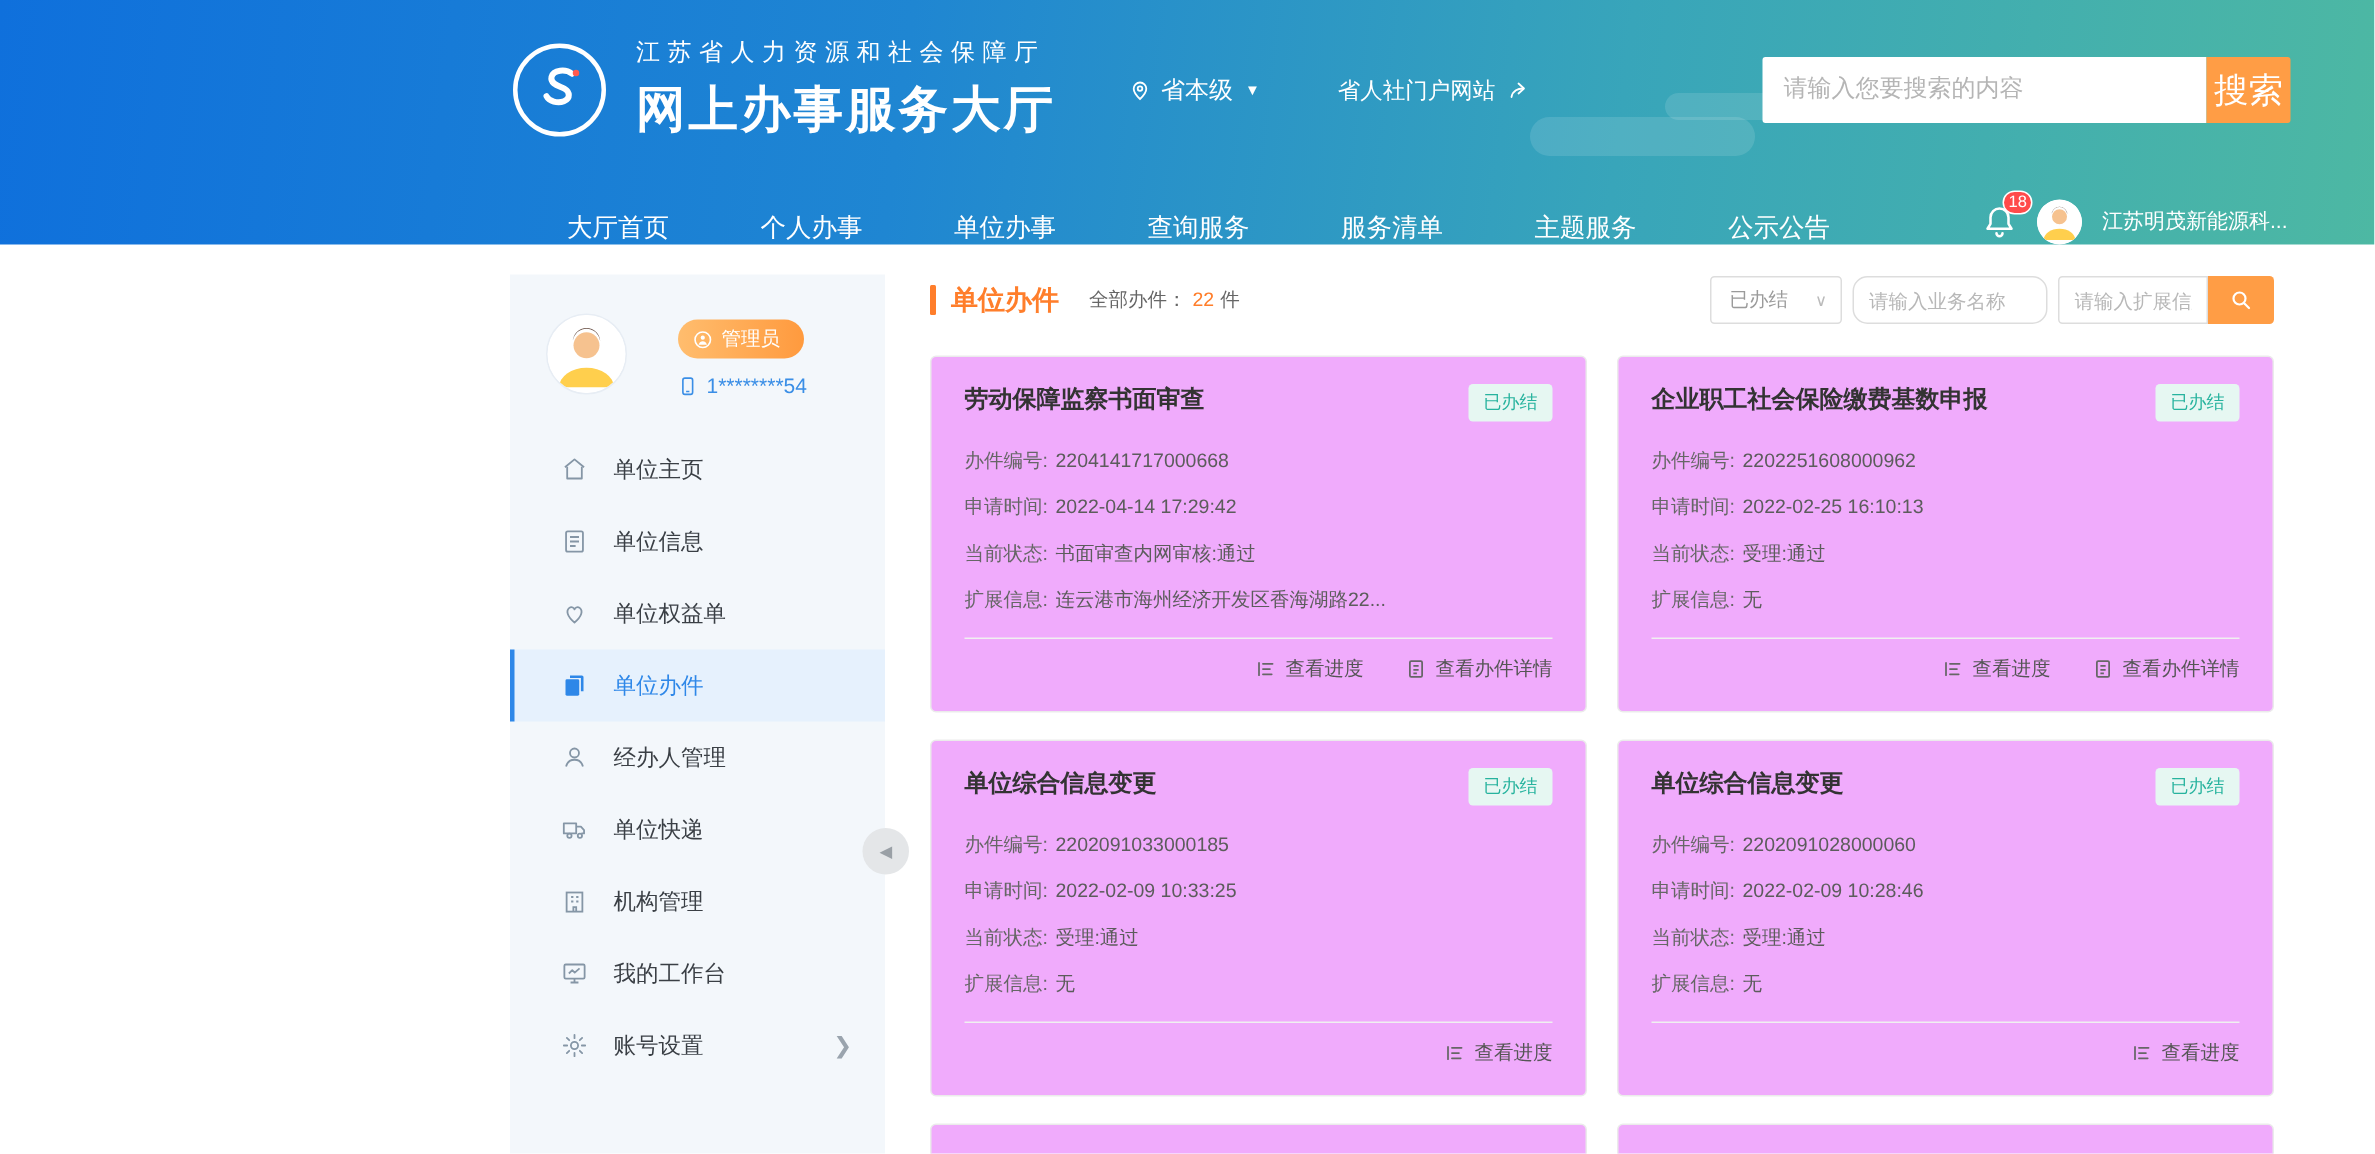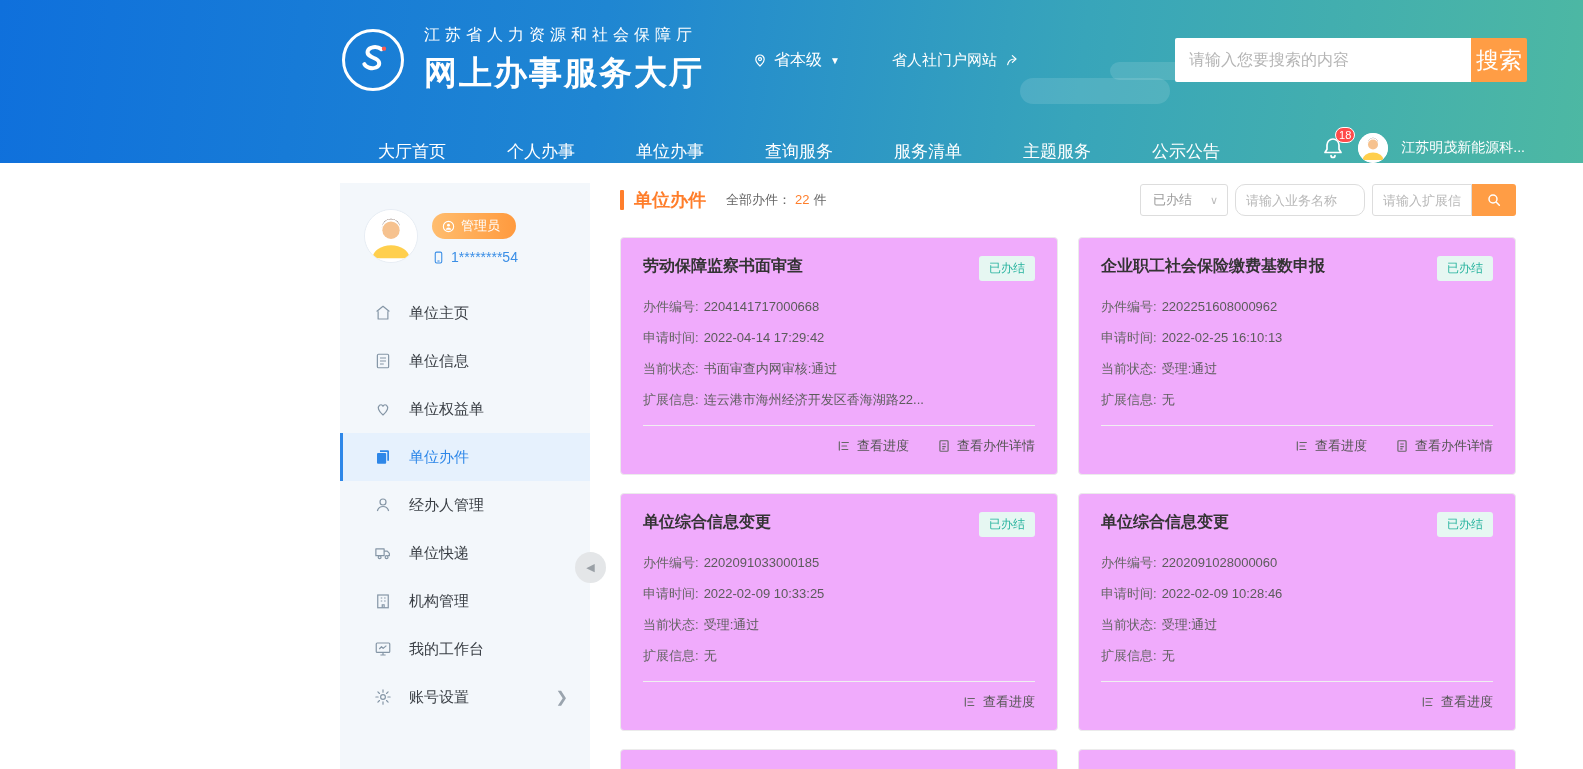--- a/index.html
+++ b/index.html
@@ -41,21 +41,21 @@
     display:flex; align-items:center; justify-content:center; padding:0 3px; }
   .nav-avatar { width:30px; height:30px; border-radius:50%; background:#fff; overflow:hidden;
     flex-shrink:0; cursor:pointer; }
   .company-name { font-size:14px; white-space:nowrap; cursor:pointer; }
 
   
   .main { position:relative; display:flex; margin-left:340px; margin-top:20px; width:1176px; gap:30px; }
 
   
   .sidebar { width:250px; background:#f3f7fb; height:640px; flex-shrink:0; }
-  .profile { display:flex; padding:26px 0 16px 24px; }
+  .profile { display:flex; padding:26px 0 16px 24px;gap:20px; }
   .avatar-big { width:54px; height:54px; border-radius:50%; background:#fff; overflow:hidden;
     flex-shrink:0; border:1px solid #e7edf4; }
   .profile-right { margin-left:14px; padding-top:4px; }
   .role-badge { display:inline-flex; align-items:center; gap:6px; color:#fff; font-size:13px;
     background:linear-gradient(90deg,#ffbd6e,#ff9a3e); padding:4px 16px 4px 10px; border-radius:13px; }
   .phone { margin-top:10px; display:flex; align-items:flex-end; gap:6px; color:#3a8ee6; font-size:14px; }
   .menu { margin-top:8px; }
   .menu-item { display:flex; align-items:center; height:48px; padding-left:31px; font-size:15px;
     color:#3a3f45; cursor:pointer; border-left:3px solid transparent; }
   .menu-item .micon { width:18px; height:18px; margin-right:17px; color:#8596a6; display:flex; }

